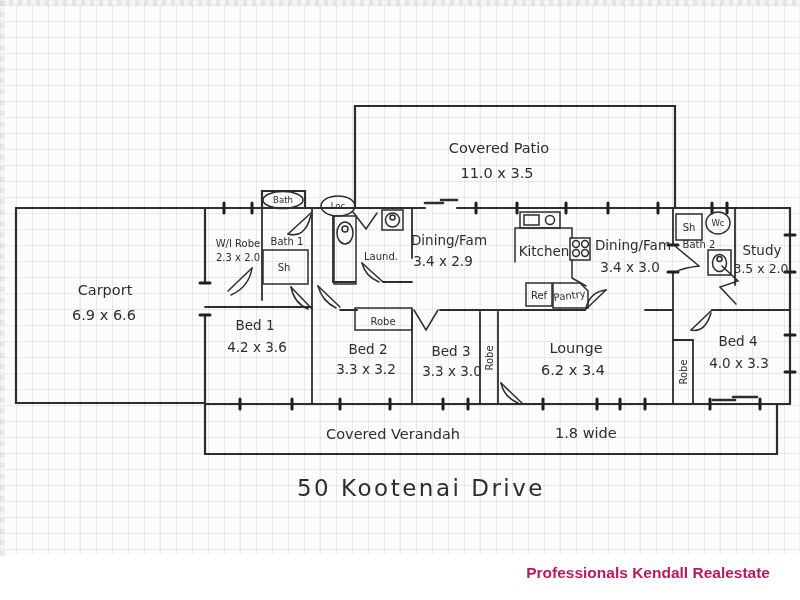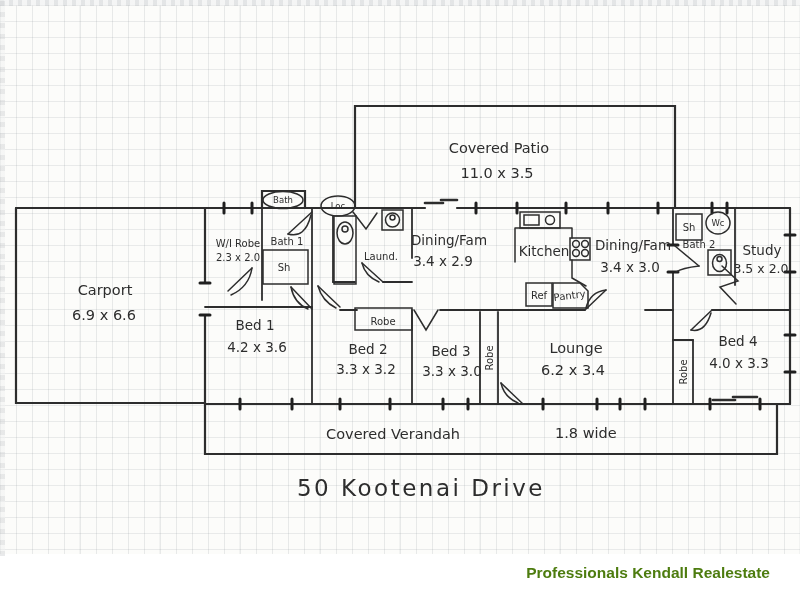--- a/index.html
+++ b/index.html
@@ -15,21 +15,21 @@
       repeating-linear-gradient(to bottom, rgba(125,134,142,0.15) 0 1px, transparent 1px 16px),
       repeating-linear-gradient(to right, transparent 0 79px, rgba(125,134,142,0.08) 79px 80px);}
   svg.plan{position:absolute;left:0;top:0;}
   svg text{fill:#2d2d2d;font-family:"DejaVu Sans",sans-serif;}
   .hand{font-size:13.5px;}
   .hand-dim{font-size:12.5px;}
   .hand-sm{font-size:10px;}
   .hand-xs{font-size:8.5px;}
   .hand-big{font-size:14.5px;}
   .title-text{font-size:23px;letter-spacing:2.5px;}
-  .footer{position:absolute;right:30px;top:564px;color:#4d7c0f;
+  .footer{position:absolute;right:30px;top:564px;color:#be185d;
     font-family:"Liberation Sans",sans-serif;font-weight:bold;font-size:15.5px;}
 </style>
 </head>
 <body>
 
 <div class="page">
   <div class="sheet"></div>
   <div class="scan-top-edge"></div>
   <div class="scan-left-edge"></div>
 

